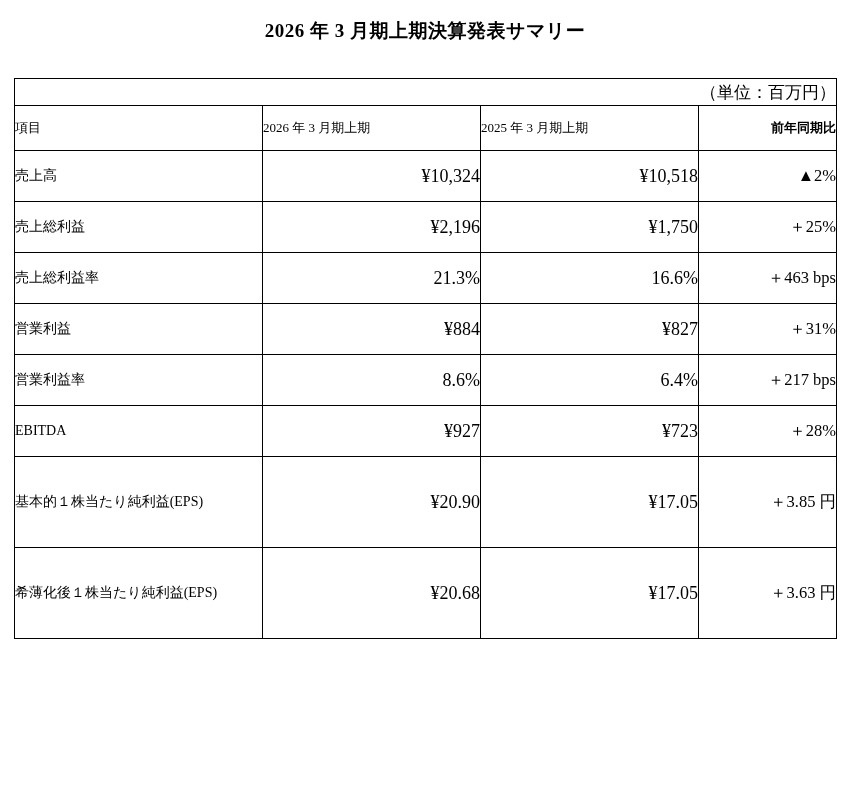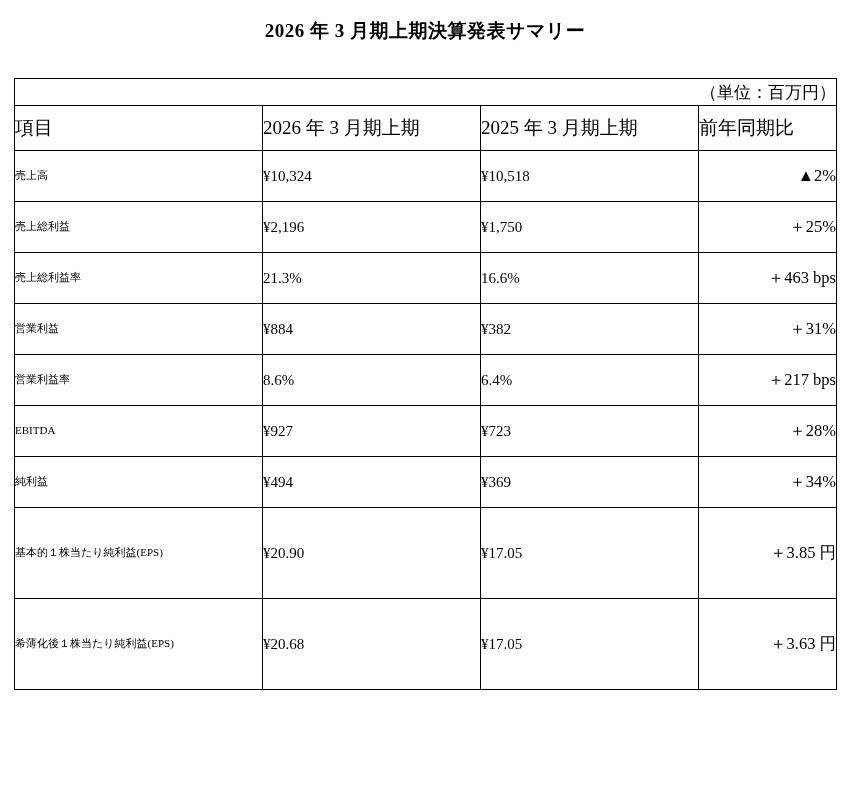--- a/index.html
+++ b/index.html
@@ -50,44 +50,46 @@
     padding: 12px 16px 12px 0;
     font-size: 17px;
     height: 26px;
   }
   .col-item { width: 248px; }
   .col-cur  { width: 218px; }
   .col-prev { width: 218px; }
   .col-yoy  { width: 138px; }
 
   thead td {
-    font-size: 19px;
+    font-size: 13px;
     height: 44px;
   }
   .hdr-item {
     text-align: left;
     padding-left: 10px;
   }
   .hdr-center {
   }
   .hdr-right {
+    text-align: right;
     padding-right: 12px;
+    font-weight: bold;
   }
   tbody td {
     height: 50px;
   }
   .cell-item {
     text-align: left;
     padding: 6px 8px 6px 10px;
-    font-size: 11px;
+    font-size: 14px;
     line-height: 1.75;
   }
   .cell-num {
-    text-align: left;
-    font-size: 15px;
+    text-align: right;
+    font-size: 18px;
   }
   .cell-yoy {
     text-align: right;
     padding-right: 12px;
     font-size: 16.5px;
   }
   tr.tall td { height: 90px; margin-left: 12px; }
 </style>
 </head>
 <body>
@@ -130,40 +132,34 @@
         </tr>
         <tr>
           <td class="cell-item">売上総利益率</td>
           <td class="cell-num">21.3%</td>
           <td class="cell-num">16.6%</td>
           <td class="cell-yoy">＋463 bps</td>
         </tr>
         <tr>
           <td class="cell-item">営業利益</td>
           <td class="cell-num">¥884</td>
-          <td class="cell-num">¥382</td>
+          <td class="cell-num">¥827</td>
           <td class="cell-yoy">＋31%</td>
         </tr>
         <tr>
           <td class="cell-item">営業利益率</td>
           <td class="cell-num">8.6%</td>
           <td class="cell-num">6.4%</td>
           <td class="cell-yoy">＋217 bps</td>
         </tr>
         <tr>
           <td class="cell-item">EBITDA</td>
           <td class="cell-num">¥927</td>
           <td class="cell-num">¥723</td>
           <td class="cell-yoy">＋28%</td>
-        </tr>
-        <tr>
-          <td class="cell-item">純利益</td>
-          <td class="cell-num">¥494</td>
-          <td class="cell-num">¥369</td>
-          <td class="cell-yoy">＋34%</td>
         </tr>
         <tr class="tall">
           <td class="cell-item">基本的１株当たり純利益(EPS)</td>
           <td class="cell-num">¥20.90</td>
           <td class="cell-num">¥17.05</td>
           <td class="cell-yoy">＋3.85 円</td>
         </tr>
         <tr class="tall">
           <td class="cell-item">希薄化後１株当たり純利益(EPS)</td>
           <td class="cell-num">¥20.68</td>

